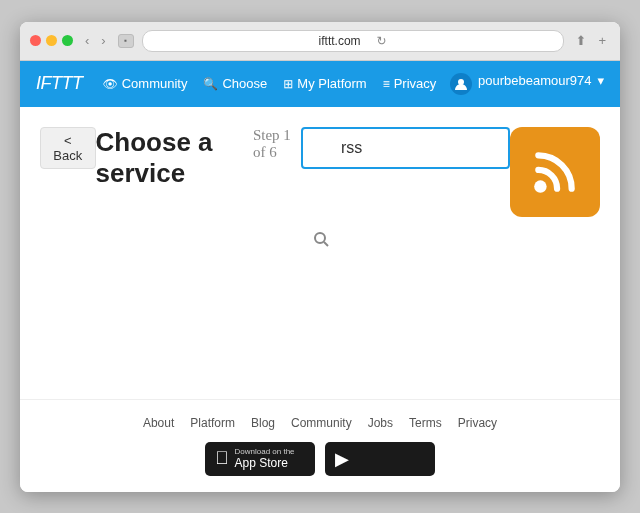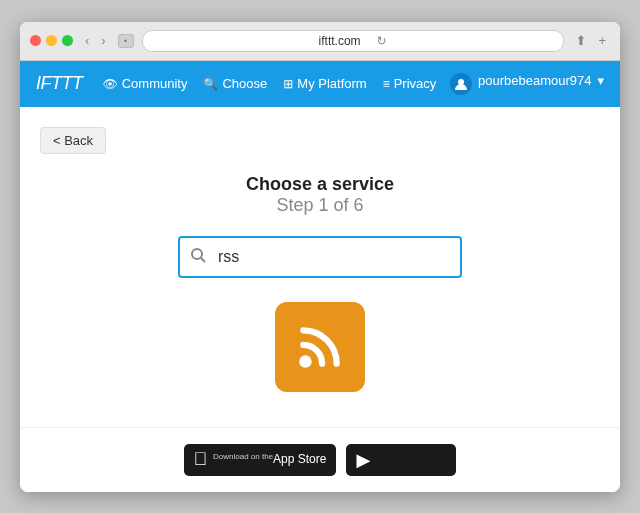--- a/index.html
+++ b/index.html
@@ -181,49 +181,48 @@
       color: #fff;
     }
 
     
     .main-content {
       flex: 1;
       padding: 20px;
       overflow-y: auto;
       background: #fff;
       display: flex;
-      flex-direction: column;
-      align-items: center;
     }
 
     .back-btn {
       align-self: flex-start;
       background: #f0f0f0;
       border: 1px solid #ddd;
       border-radius: 4px;
       padding: 5px 12px;
       font-size: 13px;
       color: #333;
       cursor: pointer;
       display: flex;
       align-items: center;
       gap: 4px;
       margin-bottom: 20px;
     }
 
     .page-title {
-      font-size: 18px;
+      font-size: 26px;
       font-weight: 700;
       color: #222;
     }
 
     .page-subtitle {
-      font-size: 18px;
+      font-size: 15px;
       color: #888;
       margin-bottom: 20px;
+      font-family: Liberation Serif, serif;
     }
 
     .search-container {
       width: 284px;
       position: relative;
       margin-bottom: 24px;
     }
 
     .search-input {
       width: 100%;
@@ -318,21 +317,21 @@
       min-width: 110px;
     }
 
     .badge-icon {
       font-size: 18px;
       color: #fff;
     }
 
     .badge-text {
       display: flex;
-      flex-direction: row;
+      flex-direction: column;
     }
 
     .badge-small {
       font-size: 8px;
       color: #ccc;
       line-height: 1.2;
     }
 
     .badge-large {
       font-size: 12px;
@@ -423,20 +422,29 @@
             <path d="M4 4a16 16 0 0 1 16 16" stroke="white" stroke-width="3" fill="none" stroke-linecap="round"></path>
             <path d="M4 11a9 9 0 0 1 9 9" stroke="white" stroke-width="3" fill="none" stroke-linecap="round"></path>
           </svg>
         </div>
 
       </div>
     </div>
   </div>
 
   <div class="footer">
+    <div class="footer-links">
+      <a class="footer-link">About</a>
+      <a class="footer-link">Platform</a>
+      <a class="footer-link">Blog</a>
+      <a class="footer-link">Community</a>
+      <a class="footer-link">Jobs</a>
+      <a class="footer-link">Terms</a>
+      <a class="footer-link">Privacy</a>
+    </div>
     <div class="app-badges">
       <div class="app-badge">
         <span class="badge-icon"></span>
         <div class="badge-text">
           <span class="badge-small">Download on the</span>
           <span class="badge-large">App Store</span>
         </div>
       </div>
       <div class="app-badge">
         <span class="badge-icon">▶</span>

